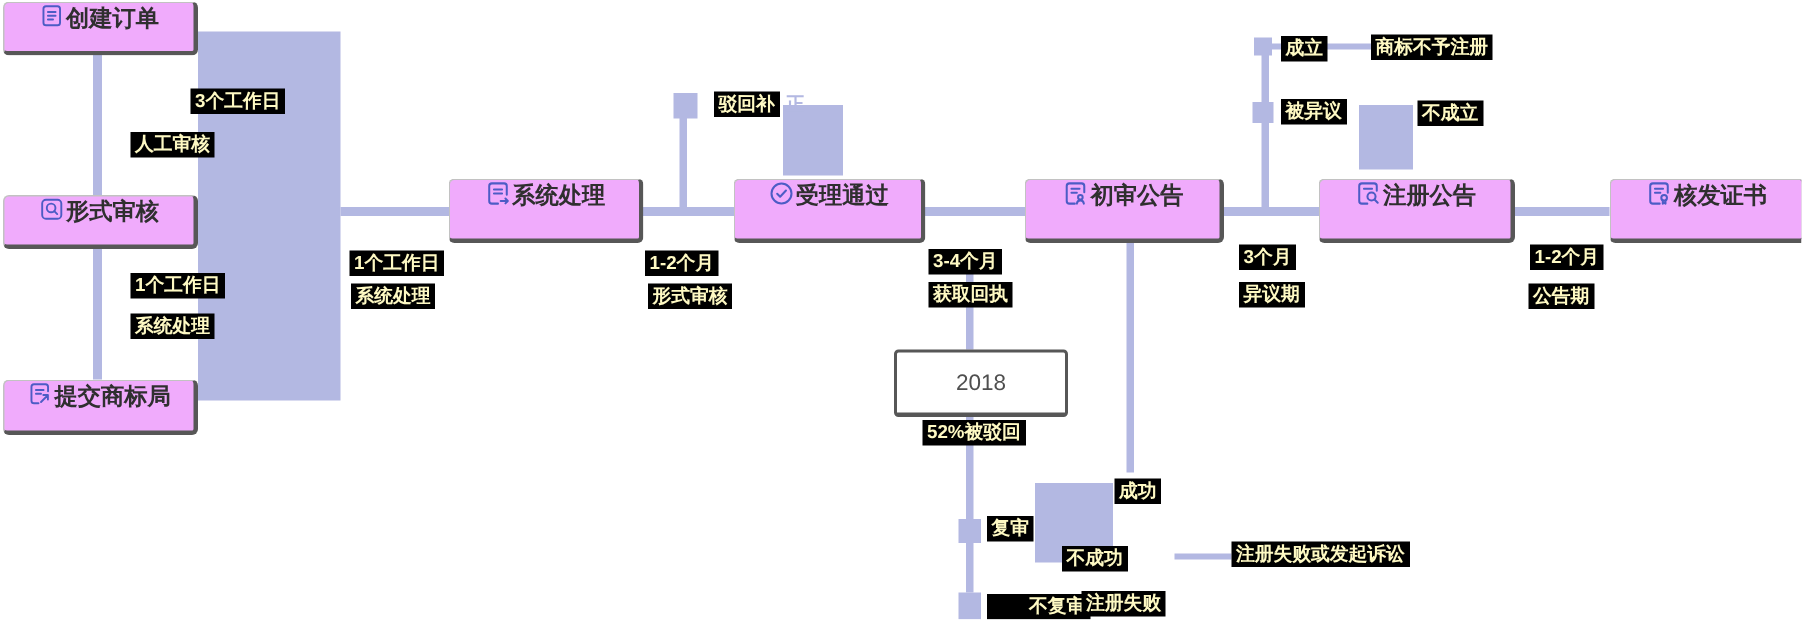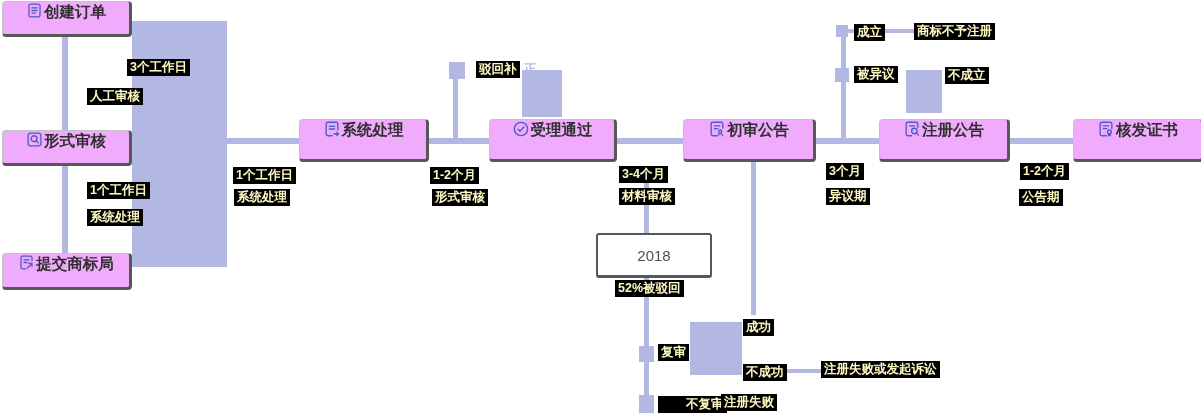--- a/index.html
+++ b/index.html
@@ -154,37 +154,37 @@
   <span class="chip" style="left:87px;top:182px;">1个工作日</span>
   <span class="chip" style="left:87px;top:209px;">系统处理</span>
 
   <span class="chip" style="left:233px;top:167px;">1个工作日</span>
   <span class="chip" style="left:234px;top:189px;">系统处理</span>
 
   <span class="chip" style="left:430px;top:167px;">1-2个月</span>
   <span class="chip" style="left:432px;top:189px;">形式审核</span>
 
   <span class="chip" style="left:619px;top:166px;">3-4个月</span>
-  <span class="chip" style="left:619px;top:188px;">材料审核</span>
+  <span class="chip" style="left:619px;top:188px;">获取回执</span>
 
   <span class="chip" style="left:826px;top:163px;">3个月</span>
   <span class="chip" style="left:826px;top:188px;">异议期</span>
 
   <span class="chip" style="left:1020px;top:163px;">1-2个月</span>
   <span class="chip" style="left:1019px;top:189px;">公告期</span>
 
   <span class="chip" style="left:476px;top:61px;">驳回补</span>
   <span class="lav-text" style="left:524px;top:62px;">正</span>
 
   <span class="chip" style="left:854px;top:24px;">成立</span>
   <span class="chip" style="left:914px;top:23px;">商标不予注册</span>
   <span class="chip" style="left:854px;top:66px;">被异议</span>
   <span class="chip" style="left:945px;top:67px;">不成立</span>
 
   <span class="chip" style="left:615px;top:280px;">52%被驳回</span>
   <span class="chip" style="left:658px;top:344px;">复审</span>
   <span class="chip" style="left:743px;top:319px;">成功</span>
-  <span class="chip" style="left:743px;top:364px;">不成功</span>
+  <span class="chip" style="left:708px;top:364px;">不成功</span>
   <span class="chip" style="left:821px;top:361px;">注册失败或发起诉讼</span>
   <span class="chip" style="left:658px;top:396px;padding-left:28px;">不复审</span>
   <span class="chip" style="left:721px;top:394px;">注册失败</span>
 
 </div>
 
 </body></html>

